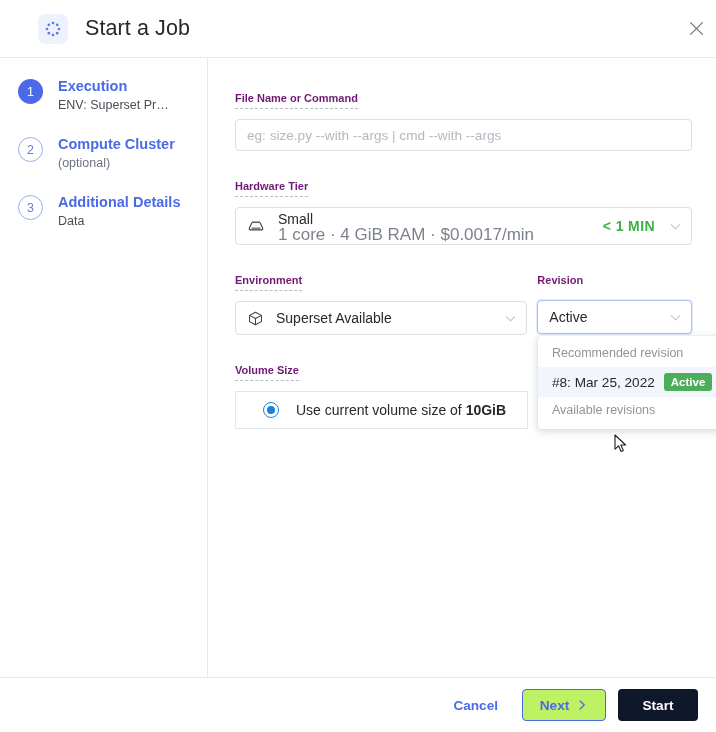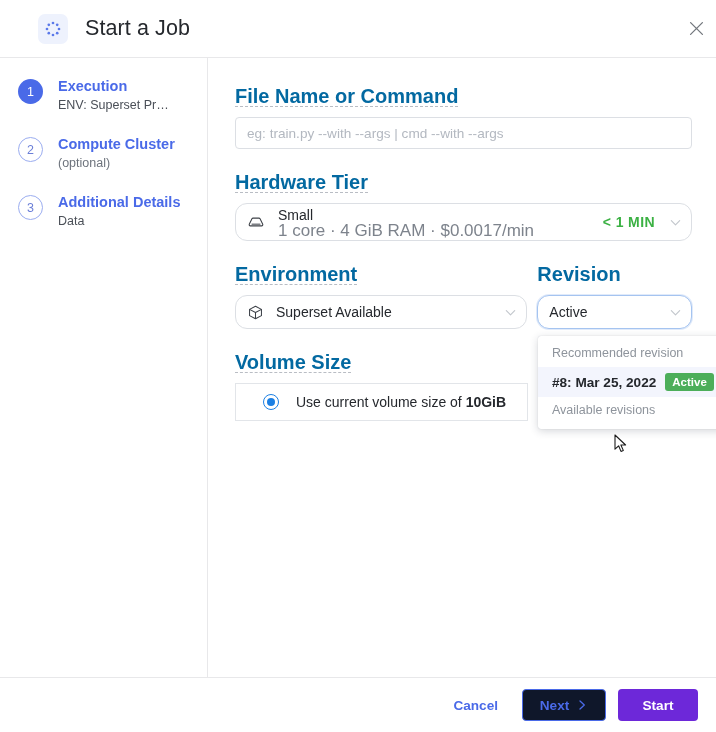--- a/index.html
+++ b/index.html
@@ -133,23 +133,23 @@
   
   .main {
     position: absolute;
     top: 58px; left: 208px;
     width: 508px; height: 619px;
     padding: 30px 24px 0 27px;
     background: #fff;
   }
 
   .field-label {
-    font-size: 20px;
-    font-weight: 700;
-    color: #0369a1;
+    font-size: 11px;
+    font-weight: 700;
+    color: #701a75;
     display: inline-block;
     line-height: 16px;
     padding-bottom: 2px;
   }
   .field-label.tip {
     border-bottom: 1px dashed #b9bdc4;
   }
 
   .input-box {
     height: 32px;
@@ -161,21 +161,21 @@
     padding: 0 11px;
     font-size: 13.6px;
     color: #25282d;
     cursor: text;
     margin-top: 10px;
   }
   .input-box .ph { color: #b3b8c0; }
 
   .select-box {
     border: 1px solid #dcdfe4;
-    border-radius: 12px;
+    border-radius: 4px;
     background: #fff;
     display: flex;
     align-items: center;
     padding: 0 9px 0 11px;
     cursor: pointer;
     margin-top: 10px;
   }
   .select-box.focused {
     border: 1px solid #a5c4f0;
     box-shadow: 0 0 0 1px rgba(165,196,240,0.35);
@@ -271,21 +271,21 @@
   .dd-item {
     display: flex;
     align-items: center;
     padding: 6px 14px;
     cursor: pointer;
     white-space: nowrap;
   }
   .dd-item.hover { background: #f3f5fd; }
   .dd-item-label {
     font-size: 13.6px;
-    font-weight: 700;
+    font-weight: 400;
     color: #24272c;
   }
   .dd-badge {
     margin-left: 9px;
     background: #4cae5a;
     color: #ffffff;
     font-size: 11.5px;
     font-weight: 700;
     border-radius: 3px;
     padding: 3px 7px 3px 7px;
@@ -319,35 +319,35 @@
     border: none;
     cursor: pointer;
     padding: 8px 12px;
     font-family: inherit;
   }
   .btn-next {
     width: 84px; height: 32px;
     margin-left: 12px;
     border: 1px solid #4a6ae8;
     border-radius: 4px;
-    background: #0f172a;
+    background: #bef264;
     color: #4a6ae8;
     font-size: 13.6px;
     font-weight: 700;
     font-family: inherit;
     display: flex; align-items: center; justify-content: center;
     cursor: pointer;
     gap: 7px;
   }
   .btn-start {
     width: 80px; height: 32px;
     margin-left: 12px;
     border: none;
     border-radius: 4px;
-    background: #6d28d9;
+    background: #0f172a;
     color: #ffffff;
     font-size: 13.6px;
     font-weight: 700;
     font-family: inherit;
     display: flex; align-items: center; justify-content: center;
     cursor: pointer;
   }
 </style>
 </head>
 <body>
@@ -405,21 +405,21 @@
       </div>
     </div>
 
   </div>
 
   <div class="main">
 
     <div>
       <span class="field-label tip">File Name or Command</span>
       <div class="input-box">
-        <span class="ph">eg: train.py --with --args | cmd --with --args</span>
+        <span class="ph">eg: size.py --with --args | cmd --with --args</span>
       </div>
     </div>
 
     <div style="margin-top:25px;">
       <span class="field-label tip">Hardware Tier</span>
       <div class="select-box row-hw">
         <span class="hw-icon">
           <svg width="18" height="18" viewBox="0 0 20 20">
             <path d="M2.5 12.5 L5.5 6.5 Q5.9 5.7 6.8 5.7 L13.2 5.7 Q14.1 5.7 14.5 6.5 L17.5 12.5
                      L17.5 13.3 Q17.5 14.3 16.5 14.3 L3.5 14.3 Q2.5 14.3 2.5 13.3 Z" fill="none" stroke="#3c4047" stroke-width="1.2" stroke-linejoin="round"></path>

